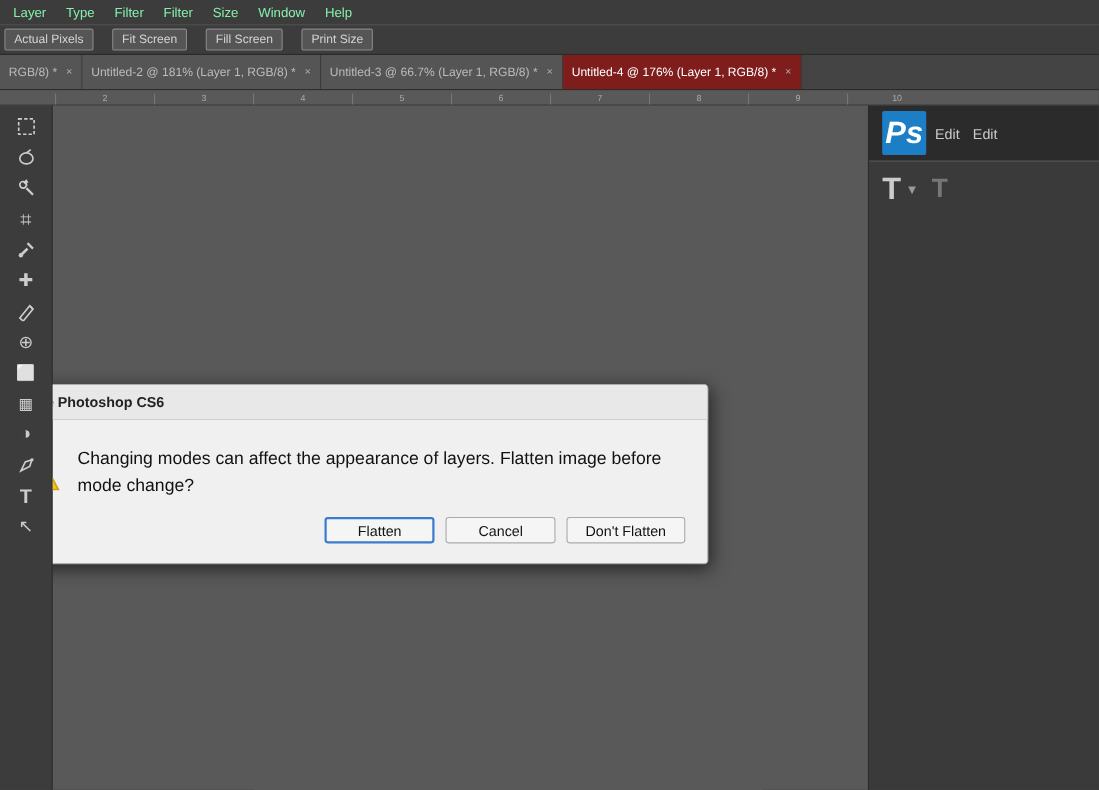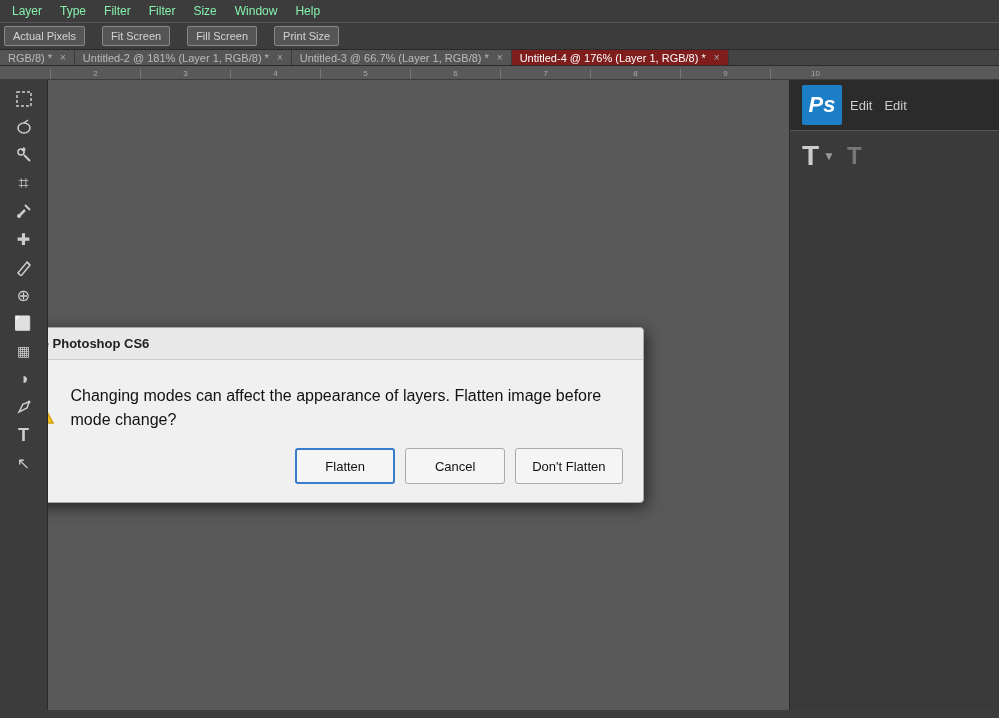--- a/index.html
+++ b/index.html
@@ -53,21 +53,21 @@
       cursor: pointer;
       border-radius: 2px;
       height: 20px;
       display: flex;
       align-items: center;
     }
 
     
     .tabs-row {
       width: 100%;
-      height: 16px;
+      height: 32px;
       background: #444;
       display: flex;
       align-items: stretch;
       border-bottom: 1px solid #2a2a2a;
     }
     .tab {
       display: flex;
       align-items: center;
       padding: 0 8px;
       font-size: 11px;
@@ -170,21 +170,21 @@
       gap: 8px;
     }
     .ps-logo {
       width: 40px;
       height: 40px;
       background: #1c7fc5;
       display: flex;
       align-items: center;
       justify-content: center;
       color: white;
-      font-size: 22px;
+      font-size: 28px;
       font-weight: bold;
       font-style: italic;
       border-radius: 2px;
     }
     .right-menu-items {
       display: flex;
       gap: 12px;
       color: #ccc;
       font-size: 13px;
     }
@@ -259,21 +259,21 @@
       flex: 1;
     }
     .dialog-buttons {
       display: flex;
       justify-content: flex-end;
       padding: 0 20px 18px 20px;
       gap: 10px;
     }
     .dialog-btn {
       min-width: 100px;
-      height: 36px;
+      height: 24px;
       font-size: 13px;
       cursor: pointer;
       border-radius: 3px;
       display: flex;
       align-items: center;
       justify-content: center;
       padding: 0 16px;
     }
     .dialog-btn-primary {
       background: #f5f5f5;

